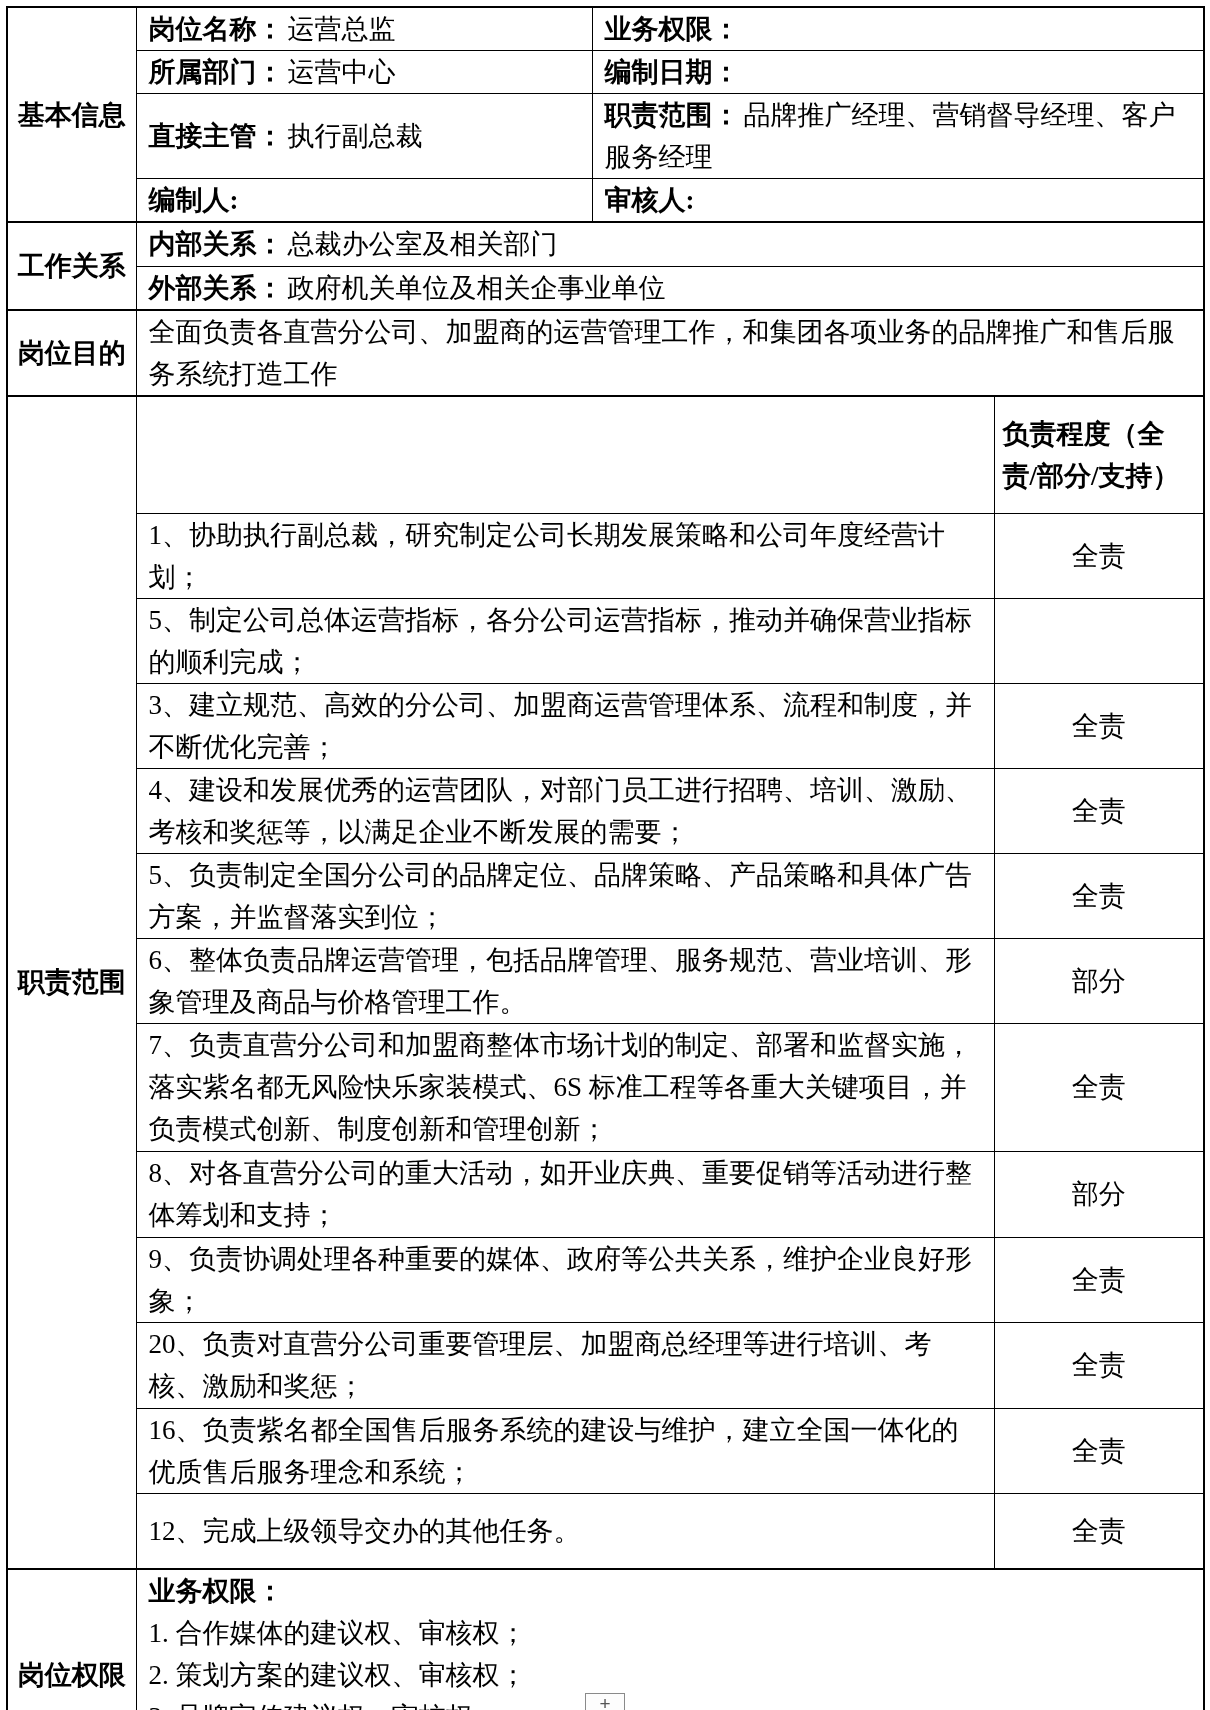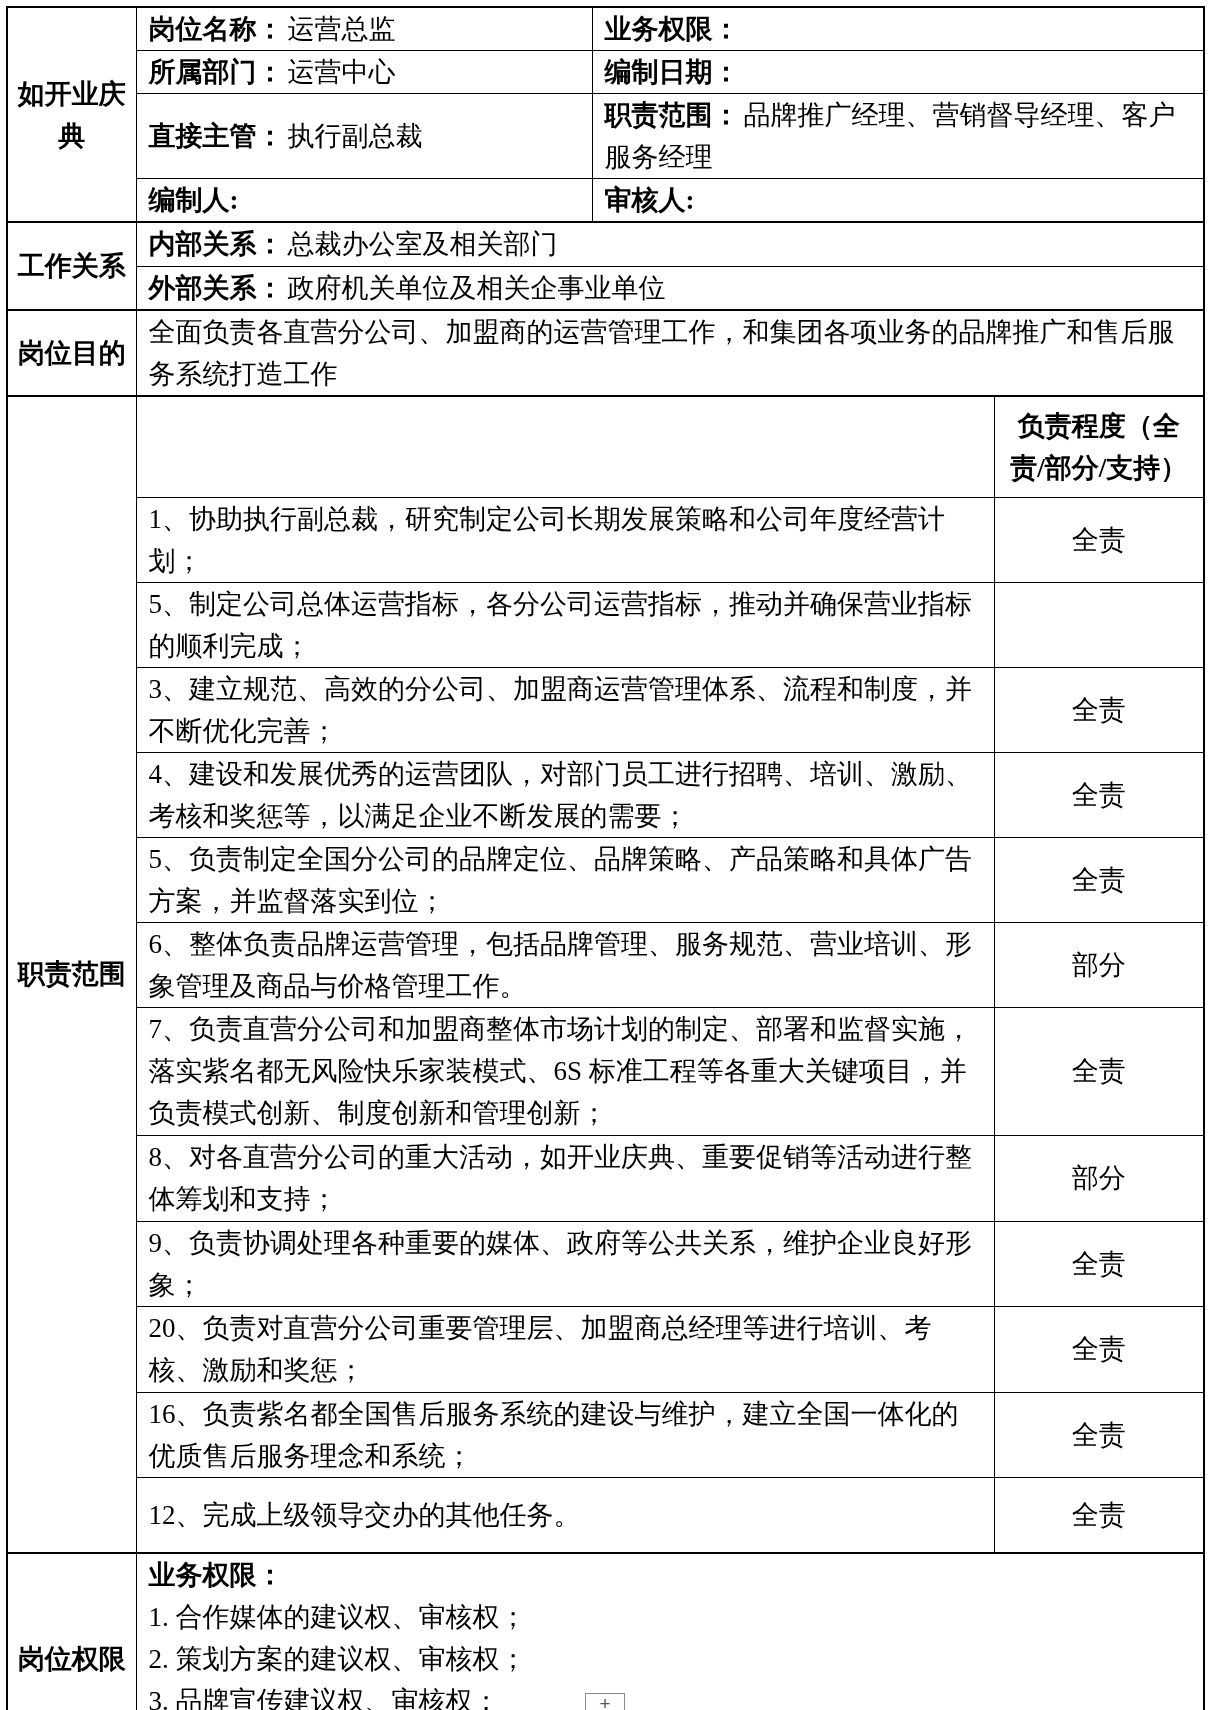--- a/index.html
+++ b/index.html
@@ -29,21 +29,21 @@
   tr.thick td{border-top-width:2px;}
   td.seclabel{
     font-weight:bold;
     text-align:center;
     padding:0 4px;
   }
   td.cell{padding:0 14px 0 12px;}
   td.vtop{vertical-align:top;}
   td.duty{padding:0 14px 0 12px;}
   td.degree{text-align:center;padding:16px 8px;}
-  td.deghead{text-align:center;font-weight:bold;padding:8px 8px;}
+  td.deghead{text-align:left;font-weight:bold;padding:16px 8px;}
   .b{font-weight:bold;}
   .v{margin-left:4px;}
   td.auth{padding:0 14px 0 12px;line-height:41px;}
   .plus-ctl{
     position:absolute;
     left:585px;top:1693px;
     width:38px;height:26px;
     border:1px solid #8a8a8a;
     background:#fdfdfd;
     color:#555;
@@ -58,21 +58,21 @@
 <table class="doc">
   <colgroup>
     <col style="width:129px">
       <col style="width:456px">
       <col style="width:402px">
       <col style="width:210px">
   </colgroup>
 
   <tbody>
       <tr style="height:42px">
-    <td class="seclabel" rowspan="4">如开业庆典</td>
+    <td class="seclabel" rowspan="4">基本信息</td>
     <td class="cell"><span class="b">岗位名称：</span><span class="v">运营总监</span></td>
     <td class="cell" colspan="2"><span class="b">业务权限：</span><span class="v"></span></td>
   </tr>
   <tr style="height:43px">
     <td class="cell"><span class="b">所属部门：</span><span class="v">运营中心</span></td>
     <td class="cell" colspan="2"><span class="b">编制日期：</span><span class="v"></span></td>
   </tr>
   <tr style="height:85px">
     <td class="cell vtop"><span class="b">直接主管：</span><span class="v">执行副总裁</span></td>
     <td class="cell vtop" colspan="2"><span class="b">职责范围：</span><span class="v">品牌推广经理、营销督导经理、客户服务经理</span></td>

